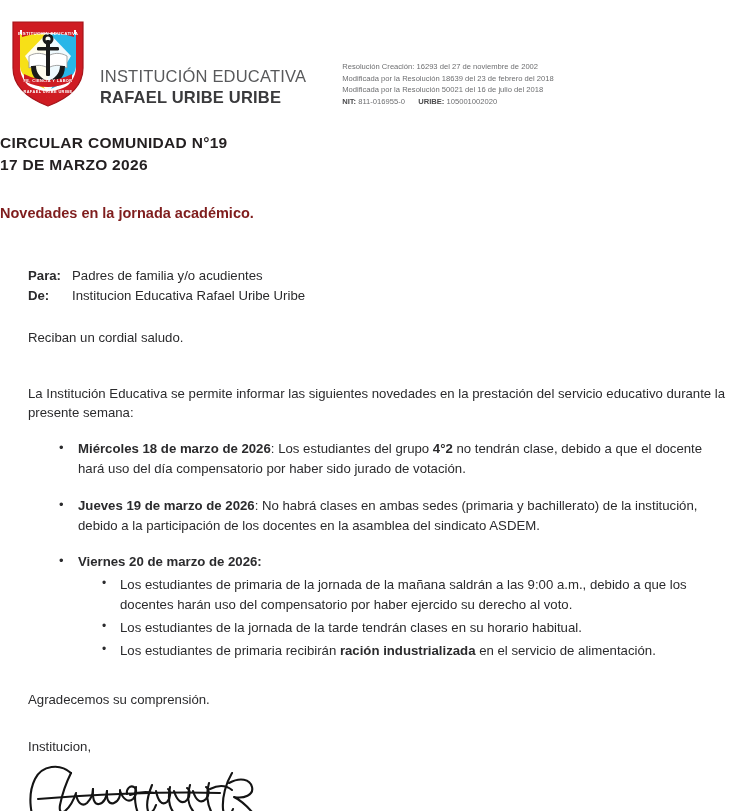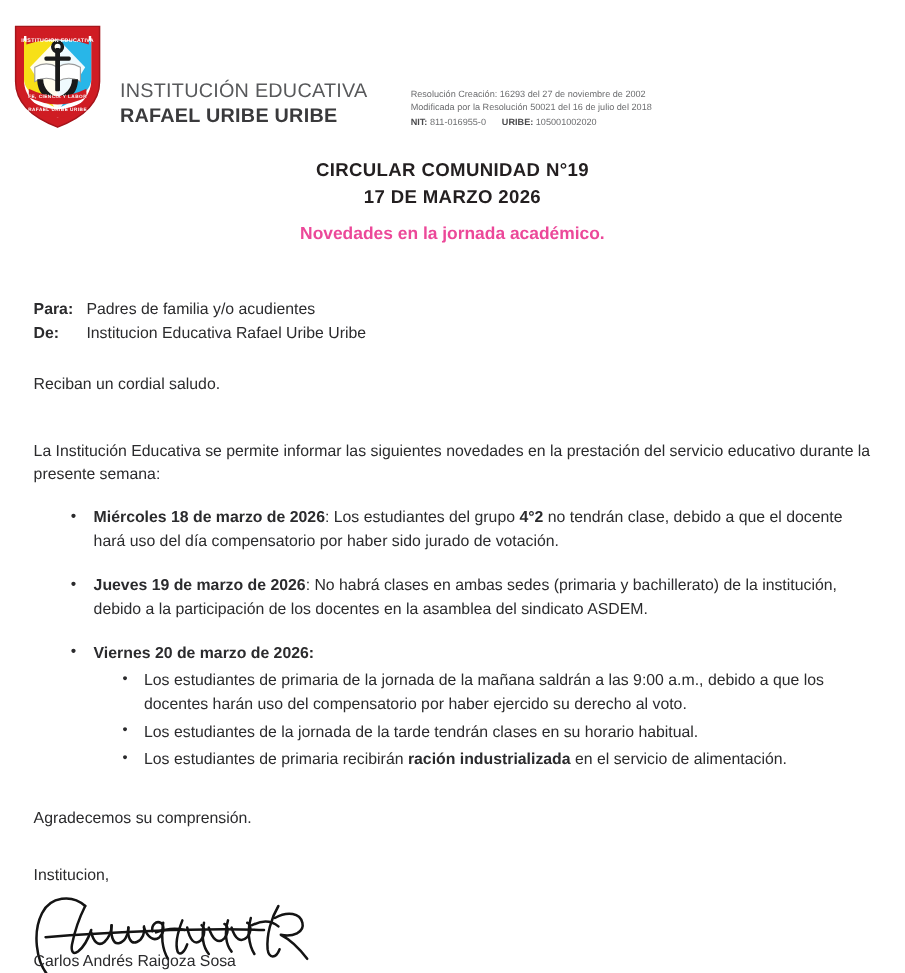--- a/index.html
+++ b/index.html
@@ -57,35 +57,35 @@
     font-size: 7.6px;
     line-height: 1.55;
     color: #6d6e70;
     white-space: nowrap;
   }
   .legal b { color: #4a4a4c; }
   .legal .gap { display: inline-block; width: 9px; }
 
   
   .titles {
-    text-align: center;
+    text-align: left;
     margin-top: 24px;
   }
   .title-main {
     font-size: 15.5px;
     font-weight: bold;
     letter-spacing: .3px;
     color: #231f20;
     line-height: 1.45;
   }
   .subtitle {
     font-size: 14.5px;
     font-weight: bold;
-    color: #ec4899;
-    margin-top: 10px;
+    color: #7f1d1d;
+    margin-top: 28px;
   }
 
   
   .doc-body {
     padding: 0 24px 0 28px;
     font-size: 13.2px;
     line-height: 1.5;
     color: #2b2b2d;
   }
   .meta {
@@ -204,20 +204,21 @@
     </svg>
   </div>
 
   <div class="org-names">
     <div class="org-line1">INSTITUCIÓN EDUCATIVA</div>
     <div class="org-line2">RAFAEL URIBE URIBE</div>
   </div>
 
   <div class="legal">
     <div>Resolución Creación: 16293 del 27 de noviembre de 2002</div>
+    <div>Modificada por la Resolución 18639 del 23 de febrero del 2018</div>
     <div>Modificada por la Resolución 50021 del 16 de julio del 2018</div>
     <div>
       <b>NIT:</b>
       <span>811-016955-0</span>
       <span class="gap"></span>
       <b>URIBE:</b>
       <span>105001002020</span>
     </div>
   </div>
 </div>

